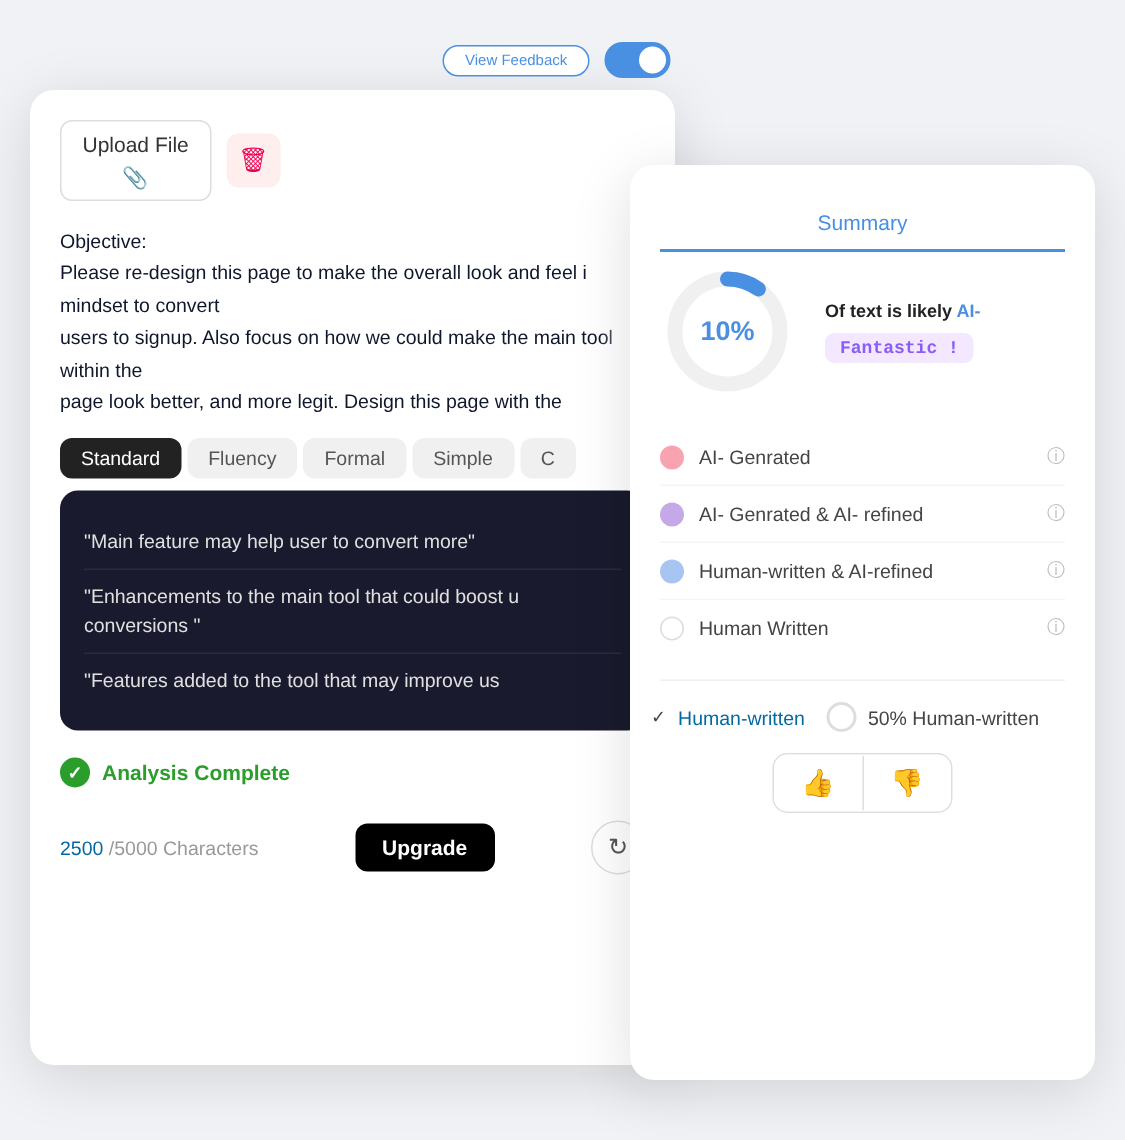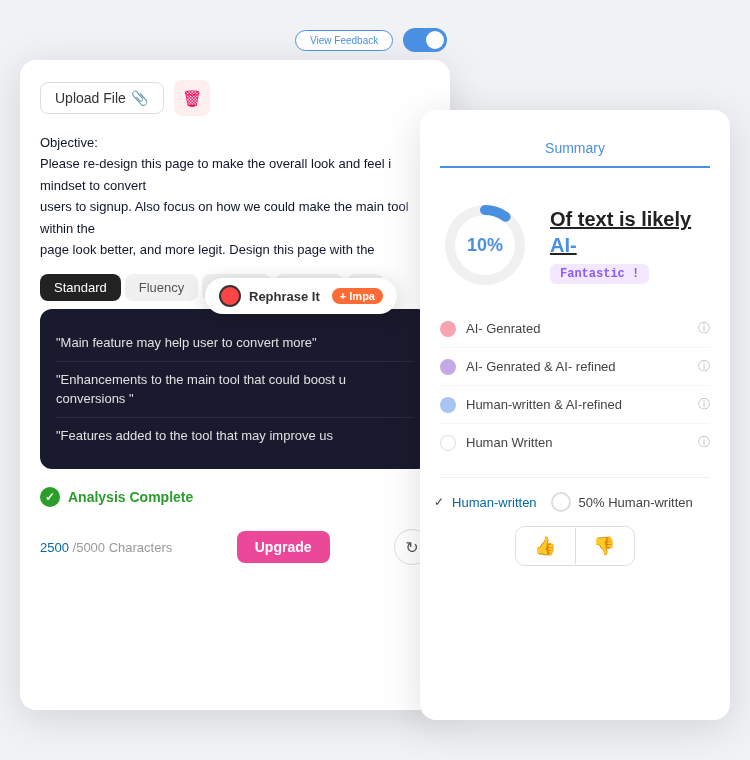--- a/index.html
+++ b/index.html
@@ -76,20 +76,21 @@
       display: flex;
       align-items: center;
       gap: 6px;
       border: 1.5px solid #ddd;
       border-radius: 8px;
       padding: 7px 14px;
       font-size: 14px;
       color: #333;
       background: white;
       cursor: pointer;
+      flex-direction: column;
     }
     .delete-btn {
       background: #fee;
       border: none;
       border-radius: 8px;
       width: 36px;
       height: 36px;
       display: flex;
       align-items: center;
       justify-content: center;
@@ -216,21 +217,21 @@
       align-items: center;
       justify-content: space-between;
       margin-top: 12px;
     }
     .char-count {
       font-size: 13px;
     }
     .char-count .used { color: #0369a1; font-weight: 400; }
     .char-count .total { color: #999; }
     .upgrade-btn {
-      background: #ec4899;
+      background: #000000;
       color: white;
       border: none;
       border-radius: 8px;
       padding: 8px 18px;
       font-size: 14px;
       font-weight: 600;
       cursor: pointer;
     }
     .refresh-btn {
       width: 36px;
@@ -257,21 +258,21 @@
       border-radius: 16px;
       box-shadow: 0 8px 40px rgba(0,0,0,0.13);
       padding: 20px;
       z-index: 6;
       overflow: hidden;
     }
 
     .analysis-tabs {
       display: flex;
       border-bottom: 2px solid #f0f0f0;
-      margin-bottom: 32px;
+      margin-bottom: 8px;
     }
     .analysis-tab {
       flex: 1;
       text-align: center;
       padding: 10px 0;
       font-size: 14px;
       font-weight: 500;
       cursor: pointer;
       color: #999;
     }
@@ -303,25 +304,24 @@
       left: 50%;
       transform: translate(-50%, -50%);
       font-size: 18px;
       font-weight: 700;
       color: #4a90e2;
     }
     .chart-info {
       flex: 1;
     }
     .ai-text {
-      font-size: 20px;
+      font-size: 12px;
       font-weight: 600;
       color: #222;
       line-height: 1.3;
-      text-decoration: underline;
     }
     .ai-text .ai-highlight { color: #4a90e2; }
     .fantastic-badge {
       display: inline-block;
       background: #f3e8ff;
       color: #8b5cf6;
       border-radius: 6px;
       padding: 3px 10px;
       font-size: 12px;
       font-weight: 600;
@@ -426,25 +426,20 @@
   </div>
 
   <div class="text-content">
     <span style="white-space: pre-line;">Objective:
 Please re-design this page to make the overall look and feel i mindset to convert
 users to signup. Also focus on how we could make the main tool within the
 page look better, and more legit. Design this page with the limitations on
 the product side, meaning wha the design to the main tool tha add improvements and new features to the main tool th</span>
   </div>
 
-  <div class="rephrase-popup">
-    <div class="rephrase-circle"></div>
-    <span>Rephrase It</span>
-    <span class="rephrase-badge">+ Impa</span>
-  </div>
 
   <div class="style-tabs">
     <button class="style-tab active">Standard</button>
     <button class="style-tab">Fluency</button>
     <button class="style-tab">Formal</button>
     <button class="style-tab">Simple</button>
     <button class="style-tab">C</button>
   </div>
 
   <div class="suggestions-box">

